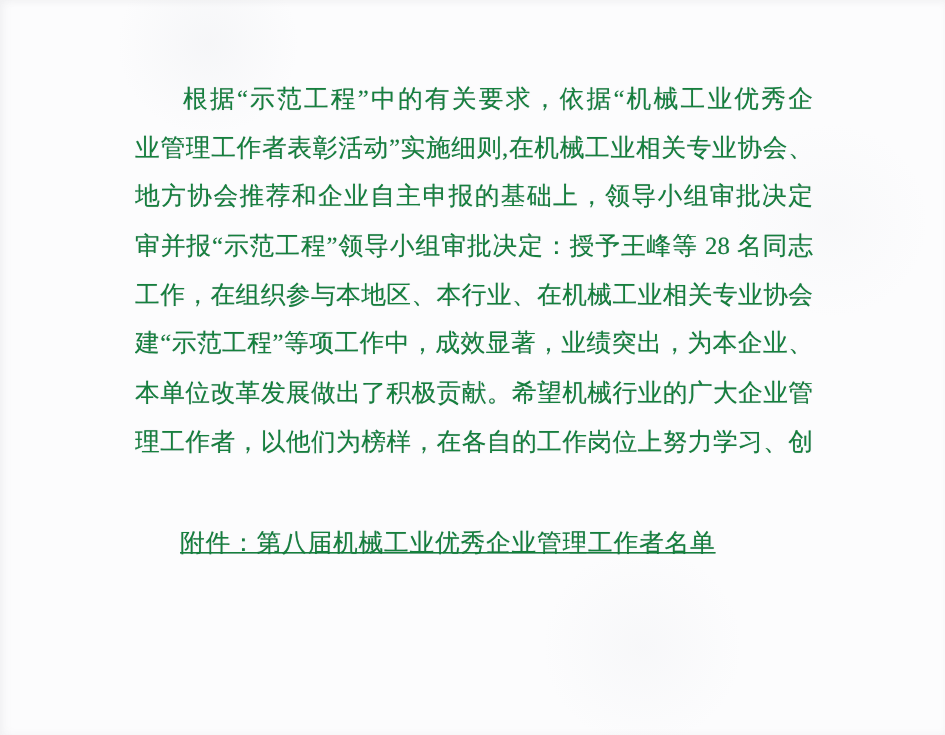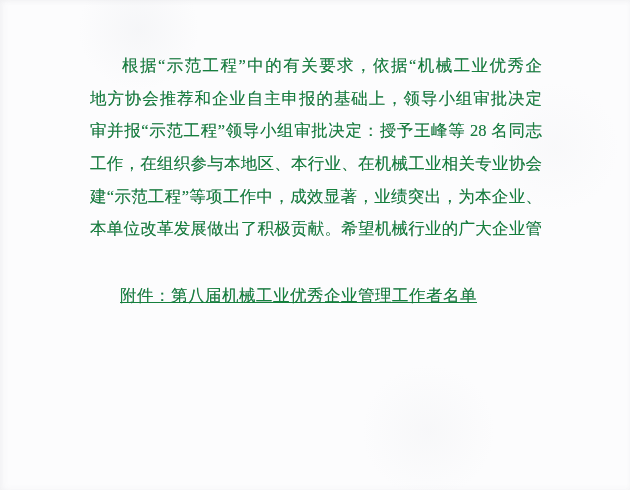--- a/index.html
+++ b/index.html
@@ -57,23 +57,25 @@
     text-decoration: underline;
   }
 </style>
 </head>
 <body>
 
 <div class="page">
   <div class="textblock">
 
     <div class="line indent justify">根据“示范工程”中的有关要求，依据“机械工业优秀企</div>
+    <div class="line justify">业管理工作者表彰活动”实施细则,在机械工业相关专业协会、</div>
     <div class="line justify">地方协会推荐和企业自主申报的基础上，领导小组审批决定</div>
     <div class="line justify">审并报“示范工程”领导小组审批决定：授予王峰等 28 名同志</div>
 
     <div class="line justify">工作，在组织参与本地区、本行业、在机械工业相关专业协会</div>
     <div class="line justify">建“示范工程”等项工作中，成效显著，业绩突出，为本企业、</div>
     <div class="line justify">本单位改革发展做出了积极贡献。希望机械行业的广大企业管</div>
+    <div class="line justify">理工作者，以他们为榜样，在各自的工作岗位上努力学习、创</div>
 
     <div class="line attachment">附件：第八届机械工业优秀企业管理工作者名单</div>
 
   </div>
 </div>
 
 </body></html>

